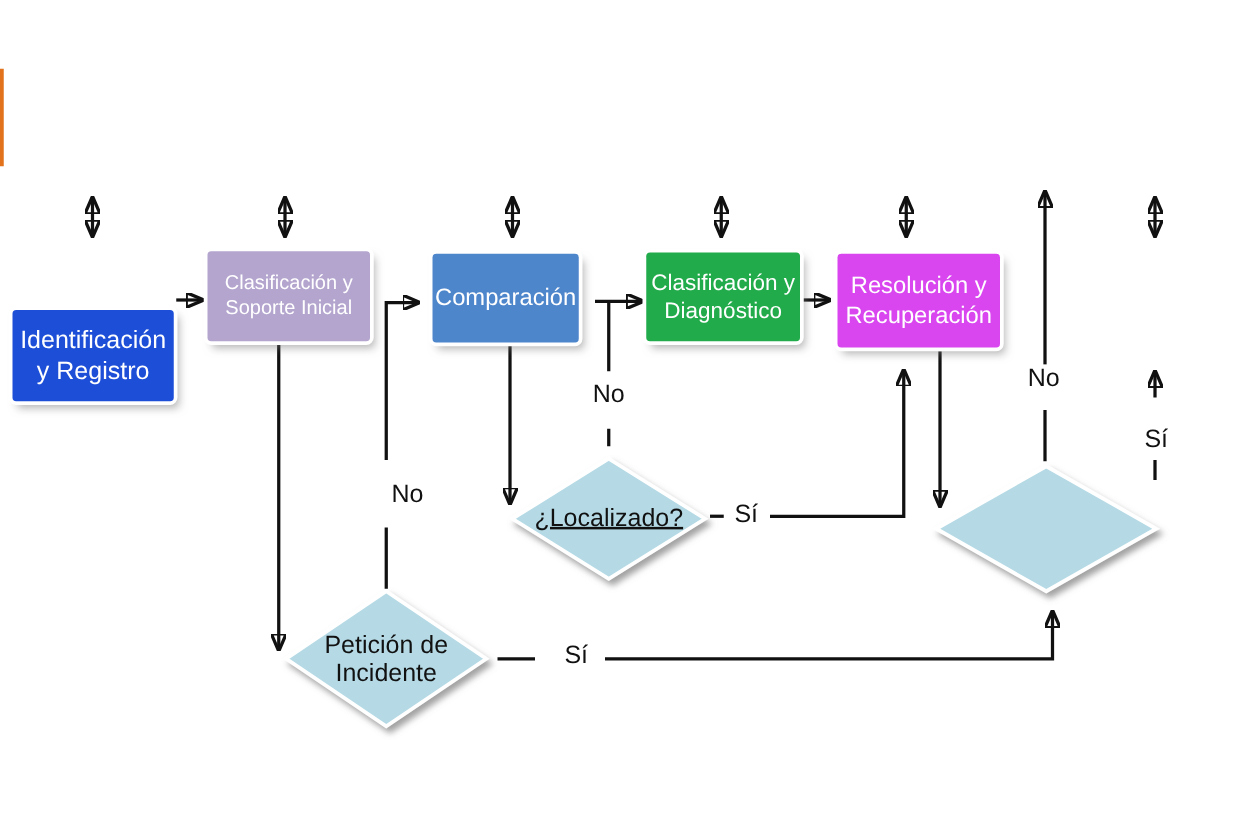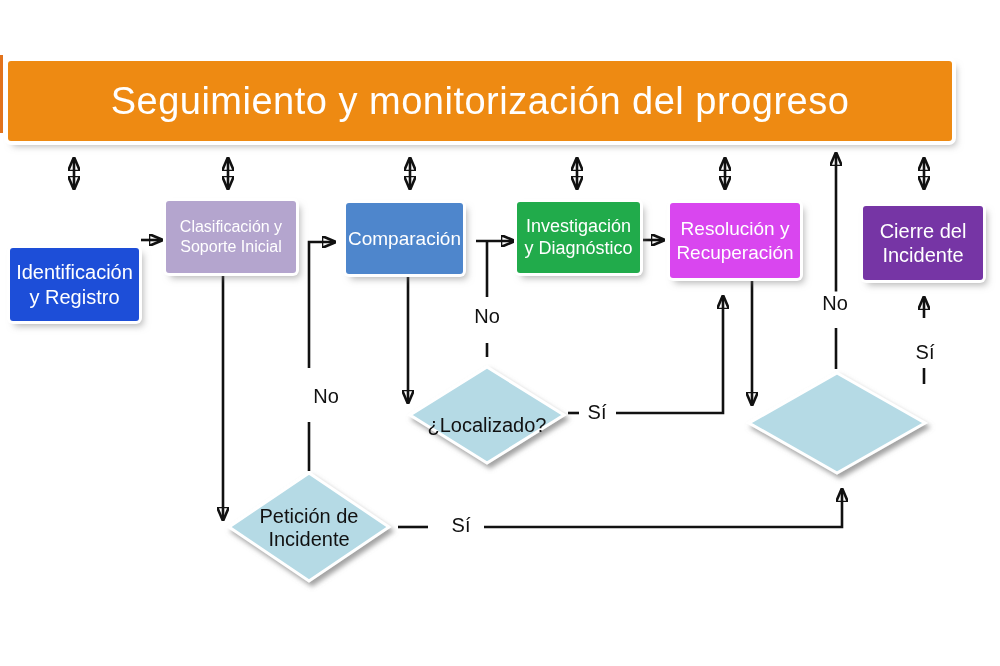--- a/index.html
+++ b/index.html
@@ -94,44 +94,38 @@
     <path d="M924 318 L924 297" marker-end="url(#ah)"></path>
 
     <path d="M398 527 L428 527"></path>
     <path d="M484 527 L842 527 L842 489" marker-end="url(#ah)"></path>
 
     <polygon class="diamond" filter="url(#dshadow)" points="487,367 564,415 487,463 410,415" fill="#B5DAE5"></polygon>
     <polygon class="diamond" filter="url(#dshadow)" points="837,373 925,423 837,473 749,423" fill="#B5DAE5"></polygon>
     <polygon class="diamond" filter="url(#dshadow)" points="309,473 389,527 309,581 229,527" fill="#B5DAE5"></polygon>
   </svg>
 
-  <div class="banner" style="background: rgb(238, 138, 18);">
-    <span>Seguimiento y monitorización del progreso</span>
-  </div>
 
   <div class="pbox b-ident" style="background: #1d4ed8; margin-top: 46px;">
     <span>Identificación y Registro</span>
   </div>
   <div class="pbox b-clasif" style="background: rgb(180, 165, 206); text-align: center;">
     <span>Clasificación y Soporte Inicial</span>
   </div>
   <div class="pbox b-comp" style="background: rgb(78, 134, 204);">
     <span>Comparación</span>
   </div>
   <div class="pbox b-inves" style="background: rgb(33, 171, 75);">
-    <span>Investigación y Diagnóstico</span>
+    <span>Clasificación y Diagnóstico</span>
   </div>
   <div class="pbox b-resol" style="background: #d946ef;">
     <span>Resolución y Recuperación</span>
   </div>
-  <div class="pbox b-cierre" style="background: rgb(118, 53, 165);">
-    <span>Cierre del Incidente</span>
-  </div>
 
-  <div class="dlabel" style="left:487px;top:425px;width:150px;">¿Localizado?</div>
+  <div class="dlabel" style="left:487px;top:415px;width:150px;text-decoration:underline;">¿Localizado?</div>
   <div class="dlabel" style="left:309px;top:528px;width:118px;">Petición de Incidente</div>
 
   <div class="elabel" style="left:487px;top:316px;">No</div>
   <div class="elabel" style="left:597px;top:412px;">Sí</div>
   <div class="elabel" style="left:326px;top:396px;">No</div>
   <div class="elabel" style="left:461px;top:525px;">Sí</div>
   <div class="elabel" style="left:835px;top:303px;">No</div>
   <div class="elabel" style="left:925px;top:352px;">Sí</div>
 
 </div>

